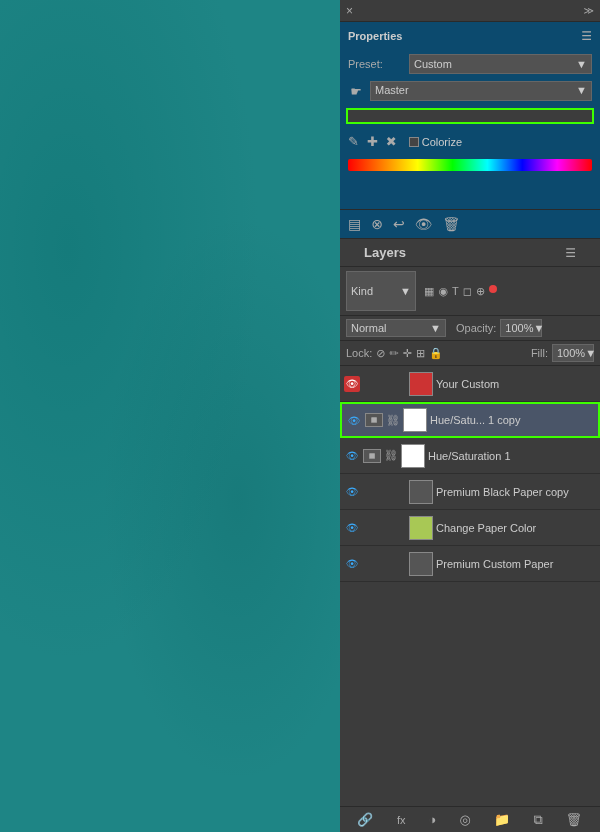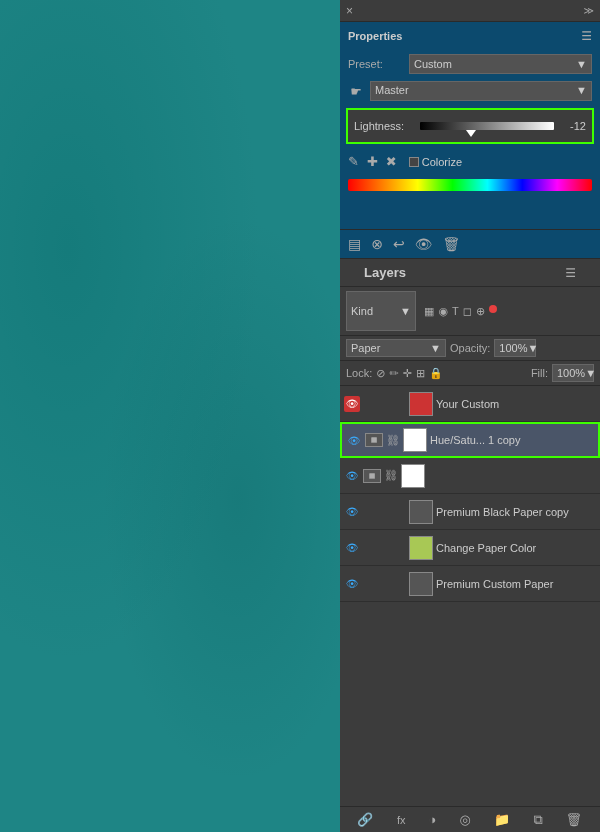--- a/index.html
+++ b/index.html
@@ -388,20 +388,21 @@
       align-items: center;
       justify-content: space-between;
       height: 18px;
       width: 100px;
       cursor: pointer;
     }
 
     .opacity-label {
       color: #aaa;
       font-size: 11px;
+      margin-left: 6px;
     }
 
     .opacity-value {
       background: #525252;
       border: 1px solid #666;
       color: #ccc;
       font-size: 11px;
       padding: 1px 4px;
       height: 18px;
       display: flex;
@@ -580,29 +581,20 @@
       <div class="master-dropdown">
         <span>Master</span>
         <span>▼</span>
       </div>
     </div>
 
     <div class="hsl-section">
 
 
 
-      <div class="slider-row" style="margin-bottom:0">
-        <span class="slider-label">Lightness:</span>
-        <div class="slider-track-wrap">
-          <div class="light-track">
-            <div class="slider-thumb" style="left: 38%"></div>
-          </div>
-        </div>
-        <span class="slider-value">-12</span>
-      </div>
     </div>
 
     <div class="tools-row">
       <span class="tool-icon">✎</span>
       <span class="tool-icon">✚</span>
       <span class="tool-icon">✖</span>
       <div class="colorize-check-wrap">
         <div class="colorize-check"></div>
         <span class="colorize-label">Colorize</span>
       </div>
@@ -638,21 +630,21 @@
         <span class="k-icon">◉</span>
         <span class="k-icon">T</span>
         <span class="k-icon">◻</span>
         <span class="k-icon">⊕</span>
         <div class="k-dot"></div>
       </div>
     </div>
 
     <div class="blend-row">
       <div class="blend-dropdown">
-        <span>Paper</span>
+        <span>Normal</span>
         <span>▼</span>
       </div>
       <span class="opacity-label">Opacity:</span>
       <div class="opacity-value">
         <span>100%</span>
         <span>▼</span>
       </div>
     </div>
 
     <div class="lock-row">
@@ -697,20 +689,21 @@
 
       <div class="layer-item">
         <div class="layer-eye">
           <span style="font-size:10px">👁</span>
         </div>
         <div class="adj-box">
           <span style="font-size:7px">▦</span>
         </div>
         <span class="chain-icon">⛓</span>
         <div class="layer-thumb thumb-white"></div>
+        <span class="layer-item-name">Hue/Saturation 1</span>
       </div>
 
       <div class="layer-item">
         <div class="layer-eye">
           <span style="font-size:10px">👁</span>
         </div>
         <div style="width:20px"></div>
         <div style="width:20px"></div>
         <div class="layer-thumb thumb-gray"></div>
         <span class="layer-item-name">Premium Black Paper copy</span>

